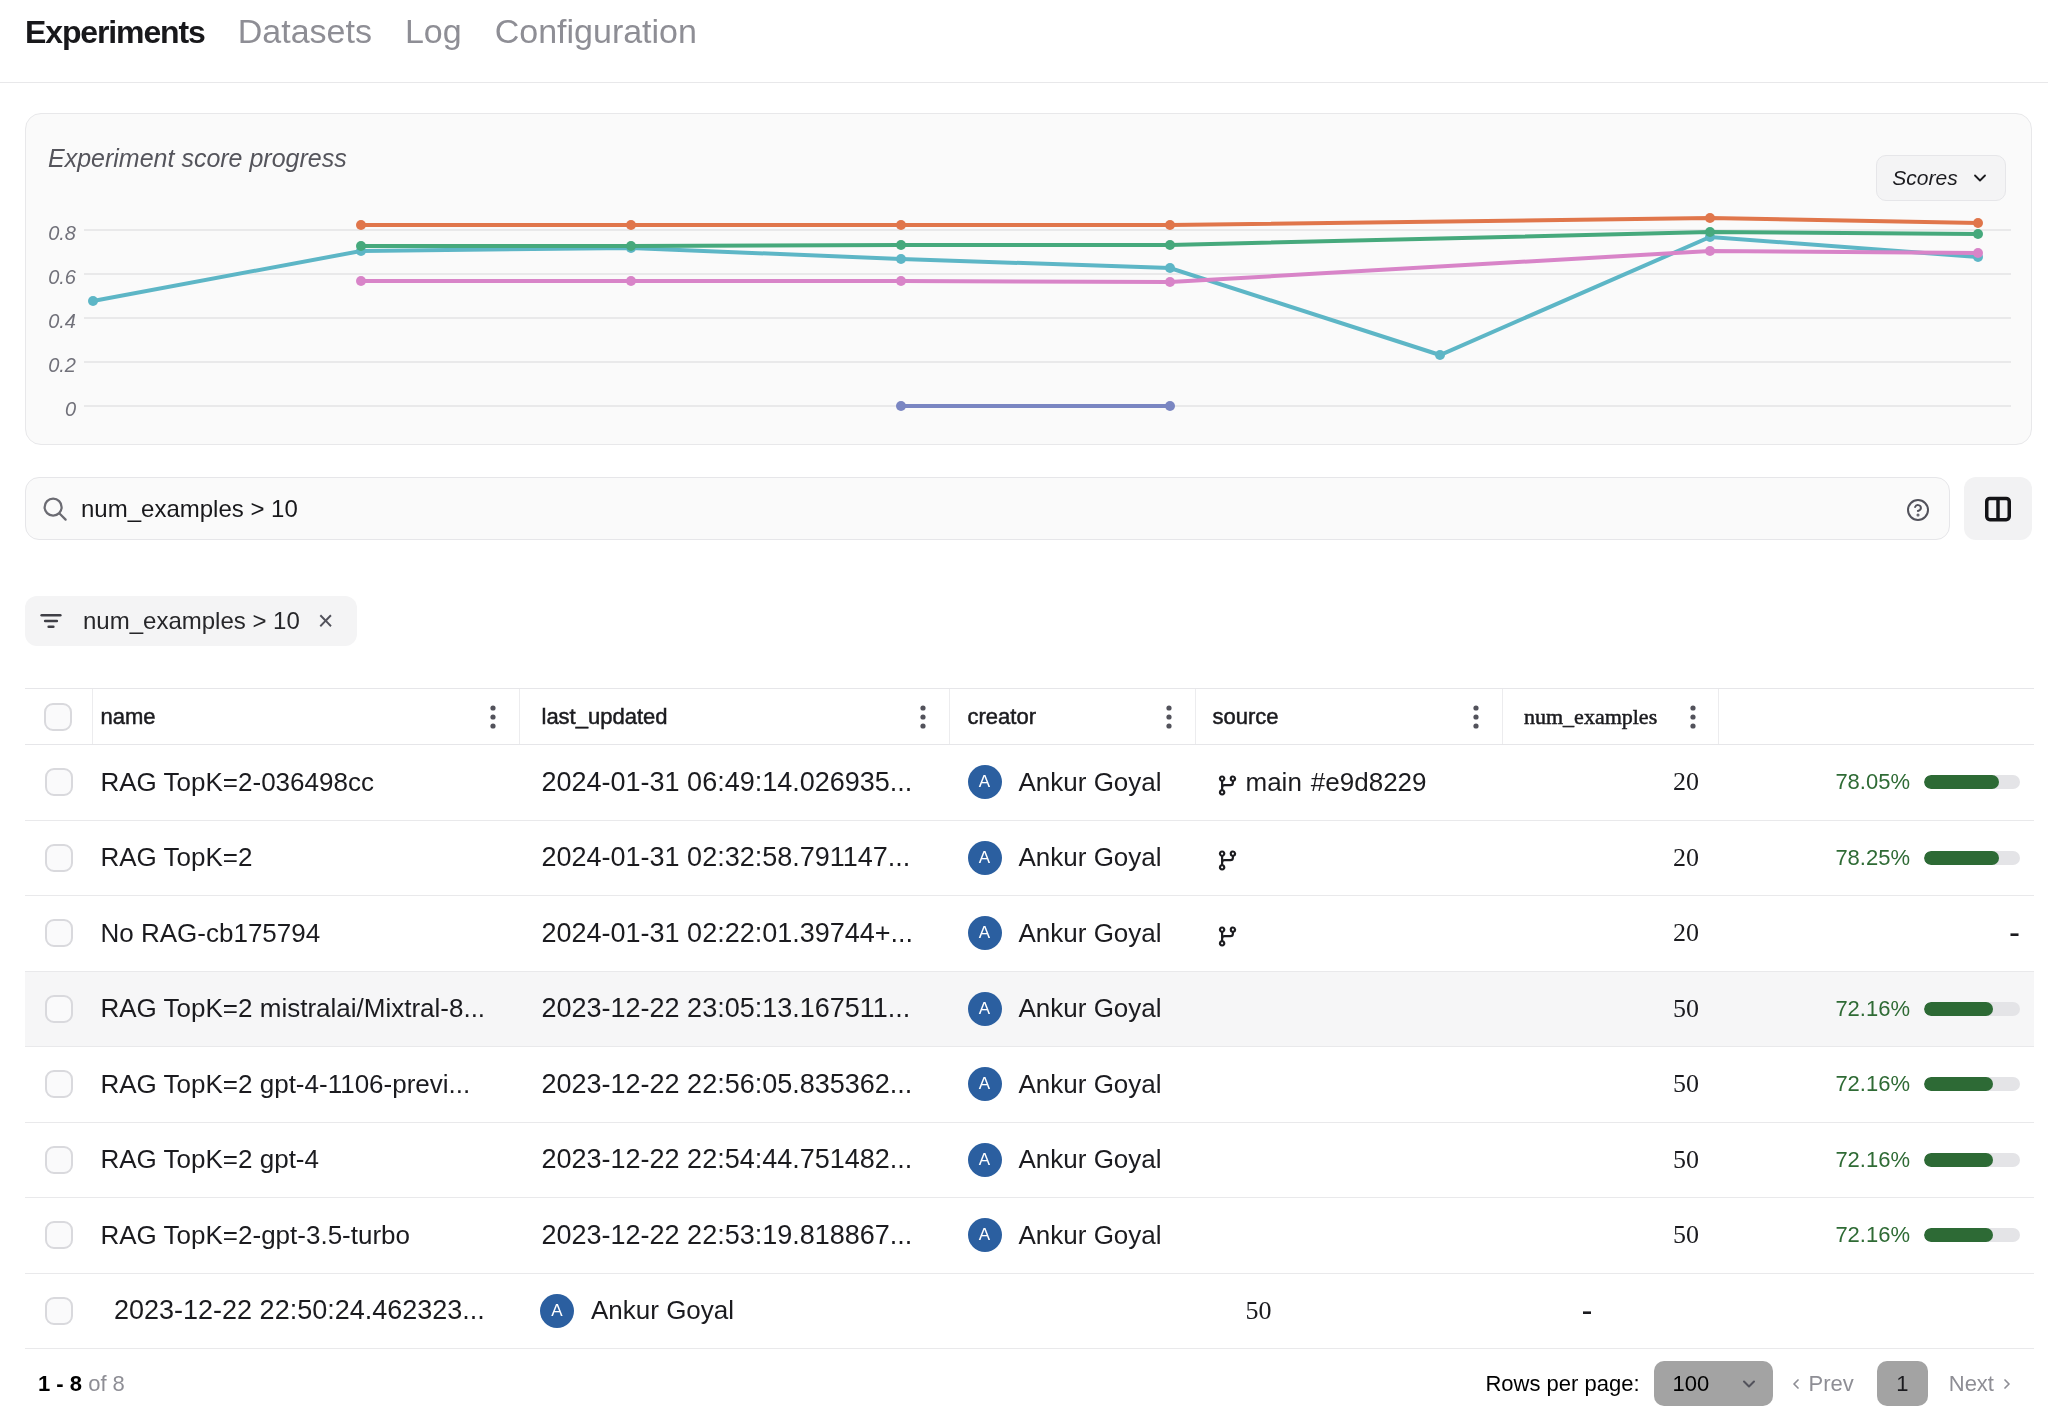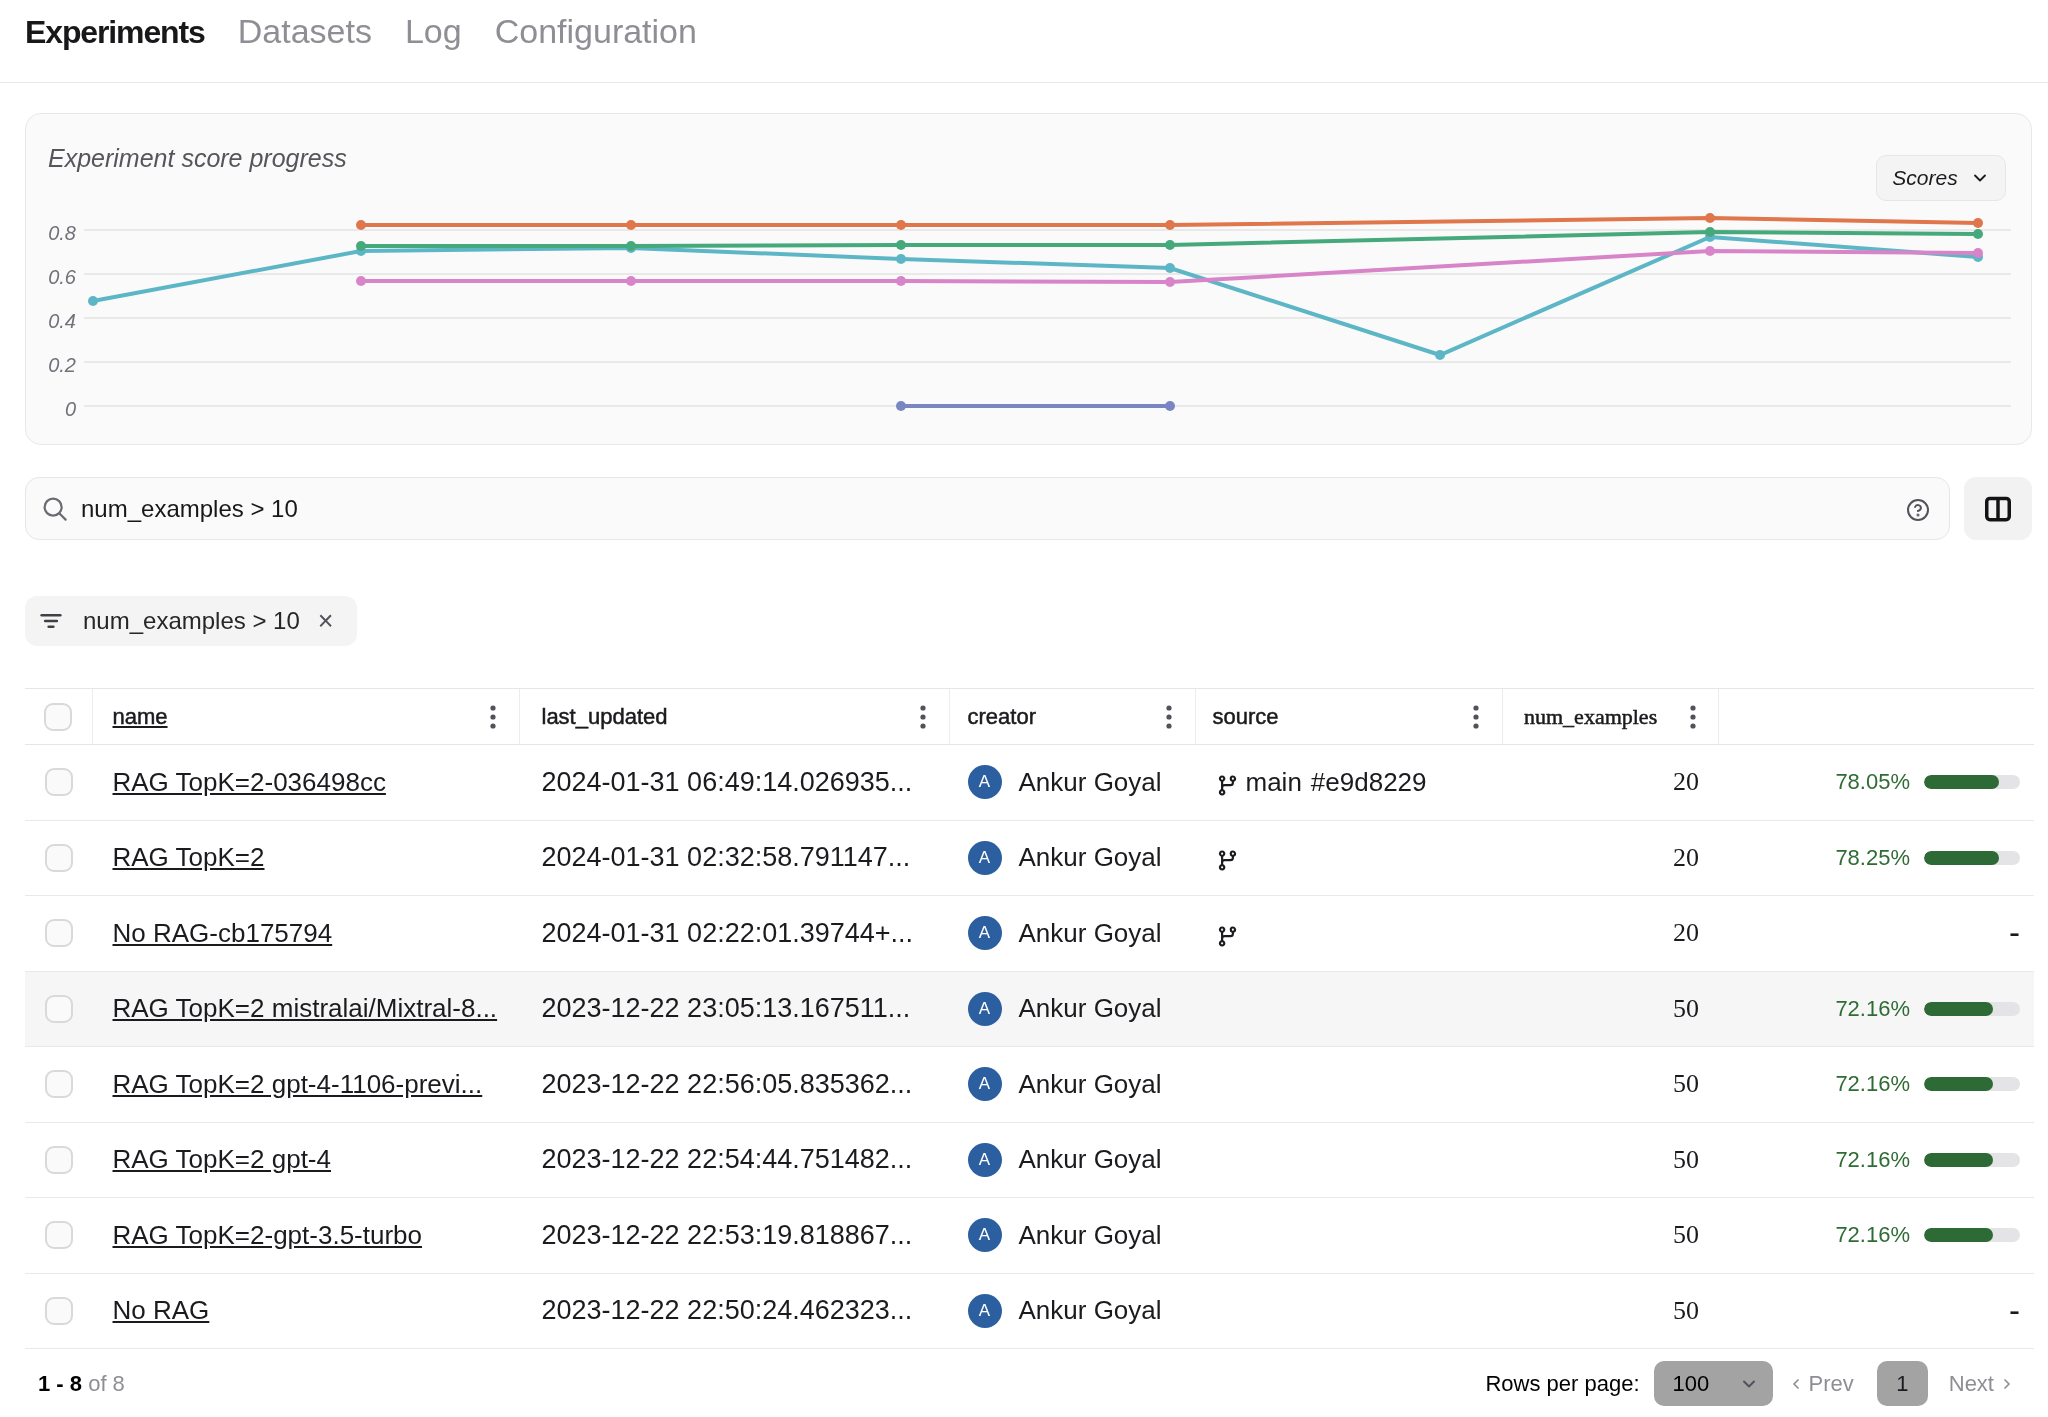--- a/index.html
+++ b/index.html
@@ -28,21 +28,21 @@
 
 
 #table { left:25px; top:688px; width:2009px; }
 .hrow { display:flex; height:57px; border-top:1px solid #e6e6e9; border-bottom:1px solid #e6e6e9; }
 .hcell { display:flex; align-items:center; justify-content:space-between; font-size:22px; color:#1b1b1f; -webkit-text-stroke:0.5px #1b1b1f; padding:0 23px 0 20px; border-right:1px solid #ececee; white-space:nowrap; }
 .hcell.last { border-right:none; }
 .row { display:flex; height:75.5px; border-bottom:1px solid #e9e9eb; font-size:26px; color:#1b1b1f; white-space:nowrap; }
 .row.hl { background:#f6f6f7; }
 .cell { display:flex; align-items:center; }
 .c0 { width:67.5px; justify-content:center; }
-.c1 { width:427.5px; padding-left:20px;text-decoration:underline; }
+.c1 { width:427.5px; padding-left:8px; }
 .c2 { width:430px; padding-left:21.5px; }
 .row .c2 { font-size:27px; }
 .c3 { width:245.5px; padding-left:17.5px; gap:17px; }
 .c4 { width:307.5px; padding-left:17px; gap:7px; }
 .c5 { width:216px; justify-content:flex-end; padding-right:20px;font-family:Liberation Serif, serif; }
 .c6 { width:315px; justify-content:flex-end; padding-right:14px; gap:14px; }
 .cb { width:28px; height:28px; border:2px solid #d9d9dd; border-radius:9px; background:#fafafb; }
 .avatar { width:34px; height:34px; border-radius:50%; background:#2b5fa0; color:#fff; font-size:17px; display:flex; align-items:center; justify-content:center; }
 .pct { color:#2f6b35; font-size:22px; }
 .bar { width:96px; height:14px; border-radius:7px; background:#e4e4e7; overflow:hidden; }
@@ -349,21 +349,20 @@
           <span class="pct">72.16%</span>
           <span class="bar">
             <i style="width:72%"></i>
           </span>
         </div>
     </div>
     <div class="row">
       <div class="cell c0">
           <span class="cb"></span>
         </div>
-      <div class="cell c1">No RAG</div>
       <div class="cell c2">2023-12-22 22:50:24.462323...</div>
       <div class="cell c3"><span class="avatar">A</span>Ankur Goyal</div>
       <div class="cell c4"></div>
       <div class="cell c5">50</div>
       <div class="cell c6">
           <span style="font-size:33px">-</span>
         </div>
     </div>
   </div>
 

